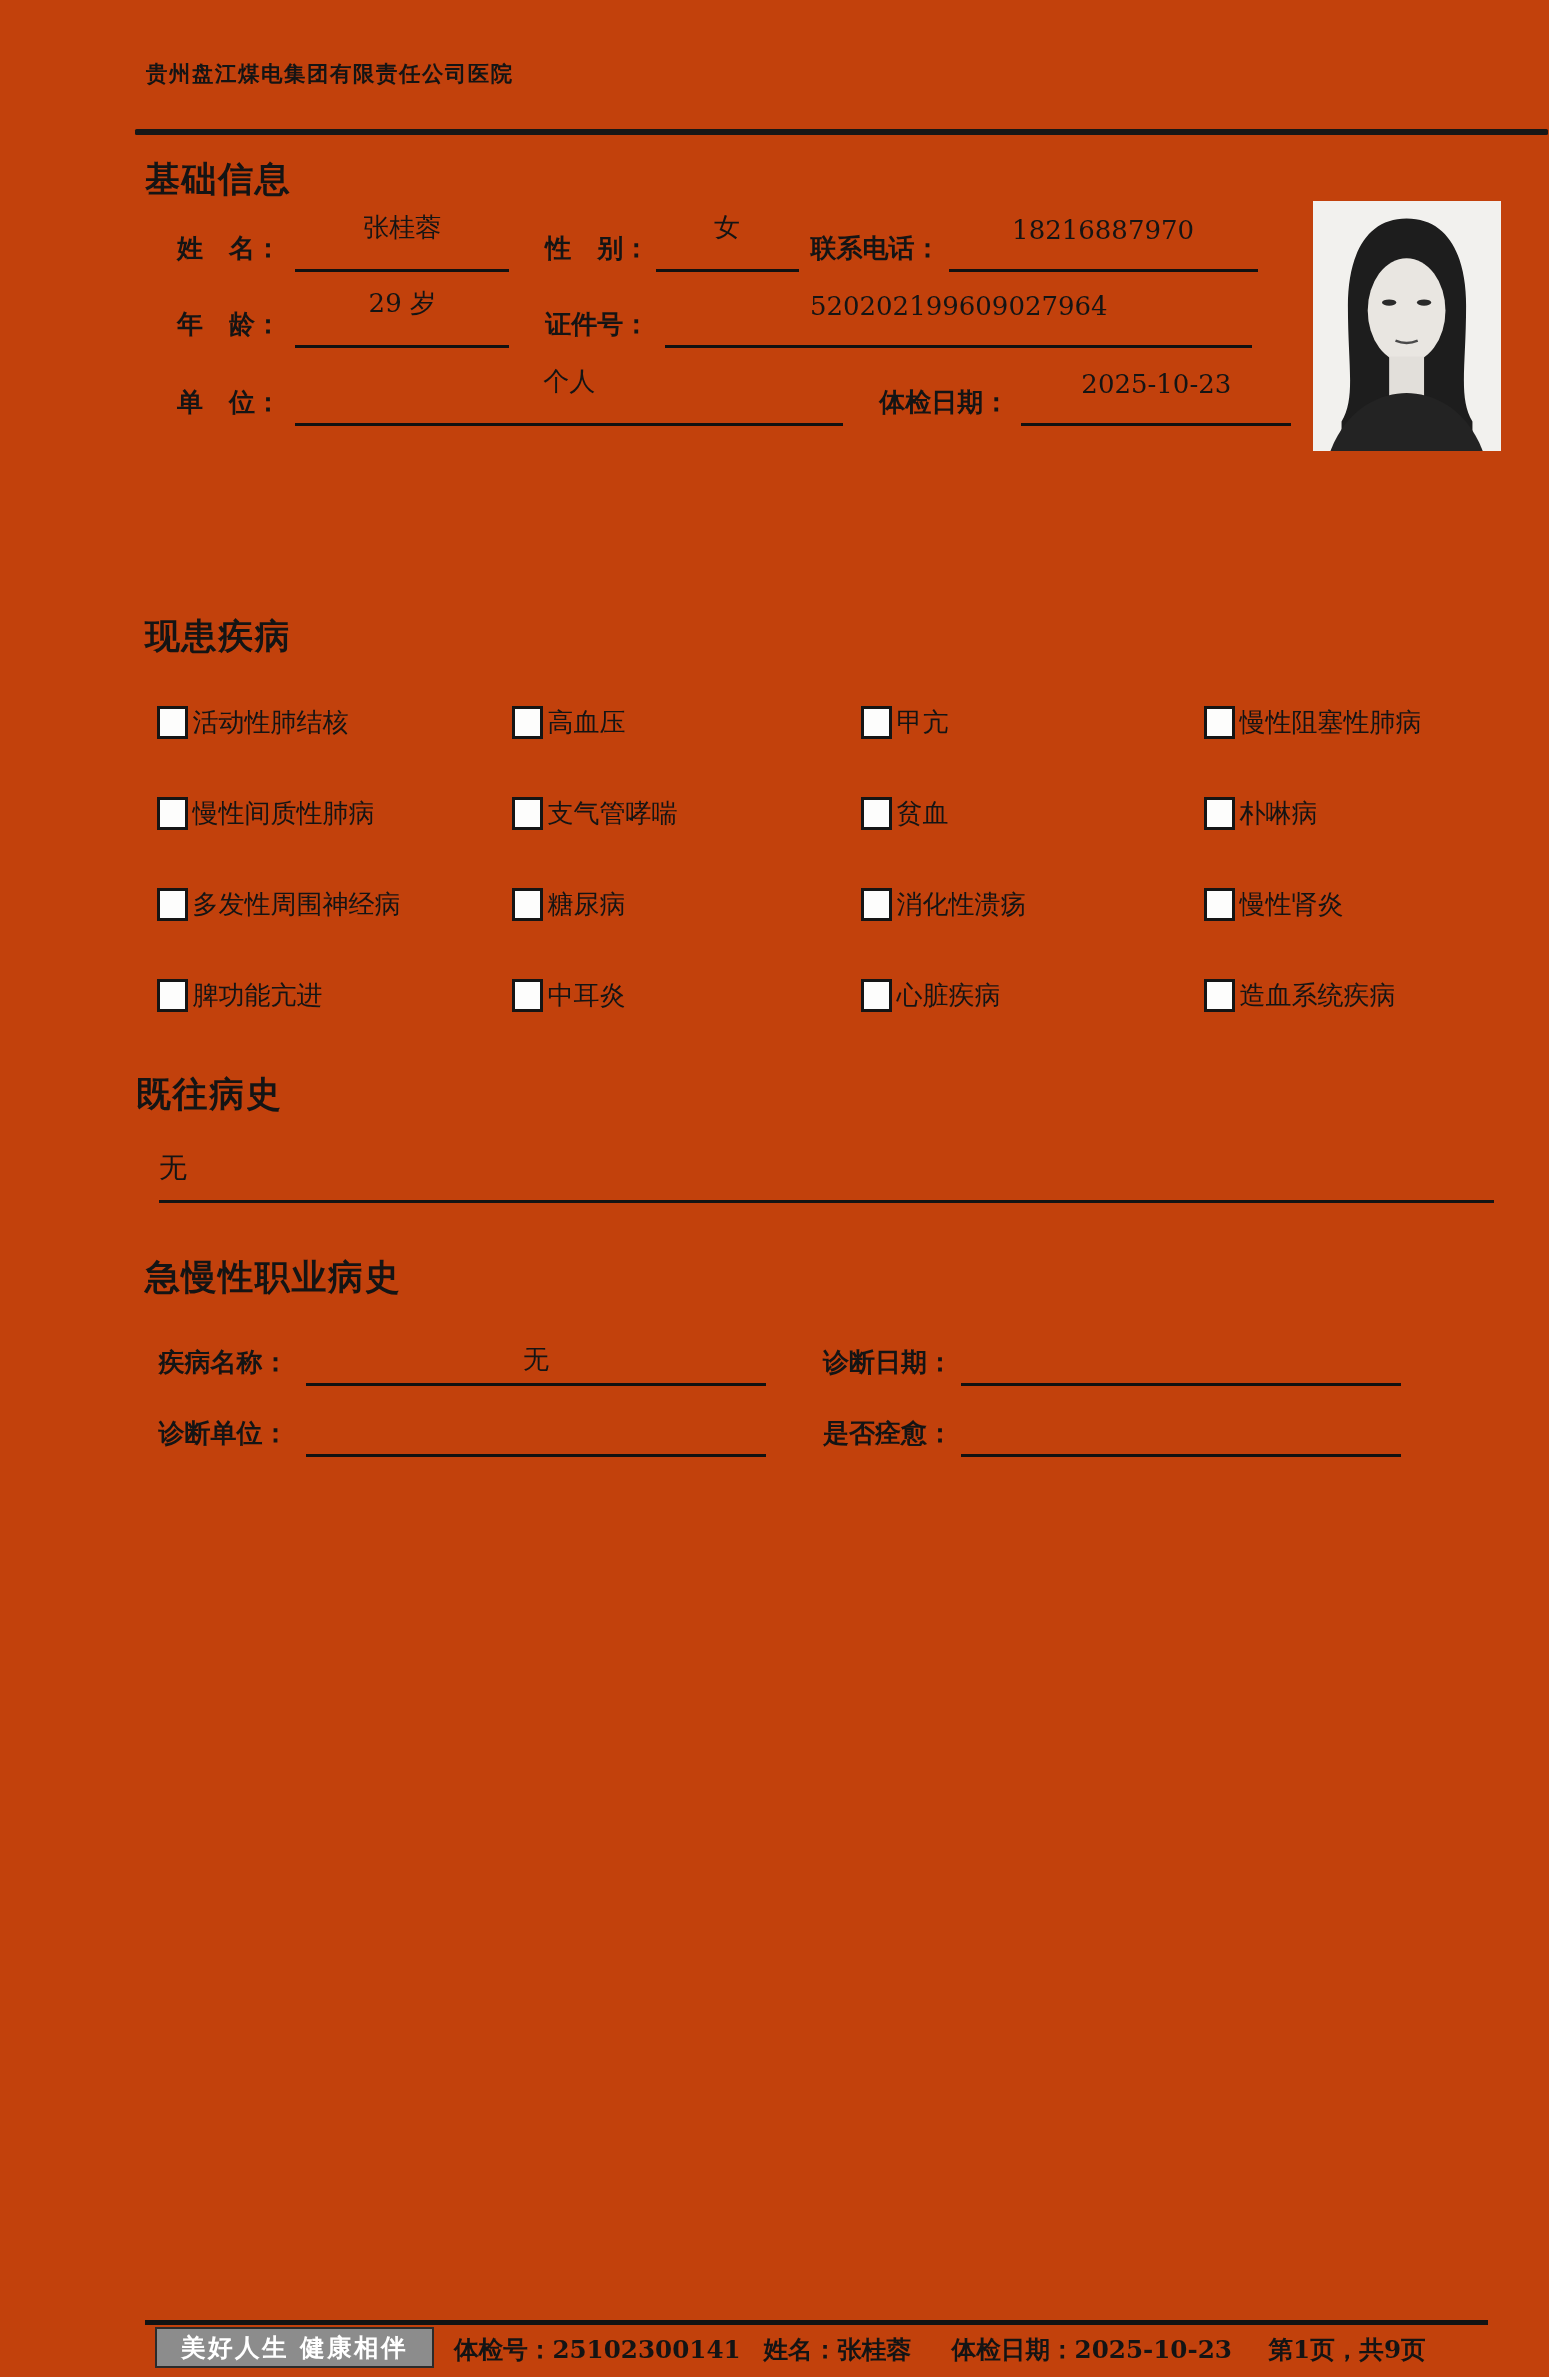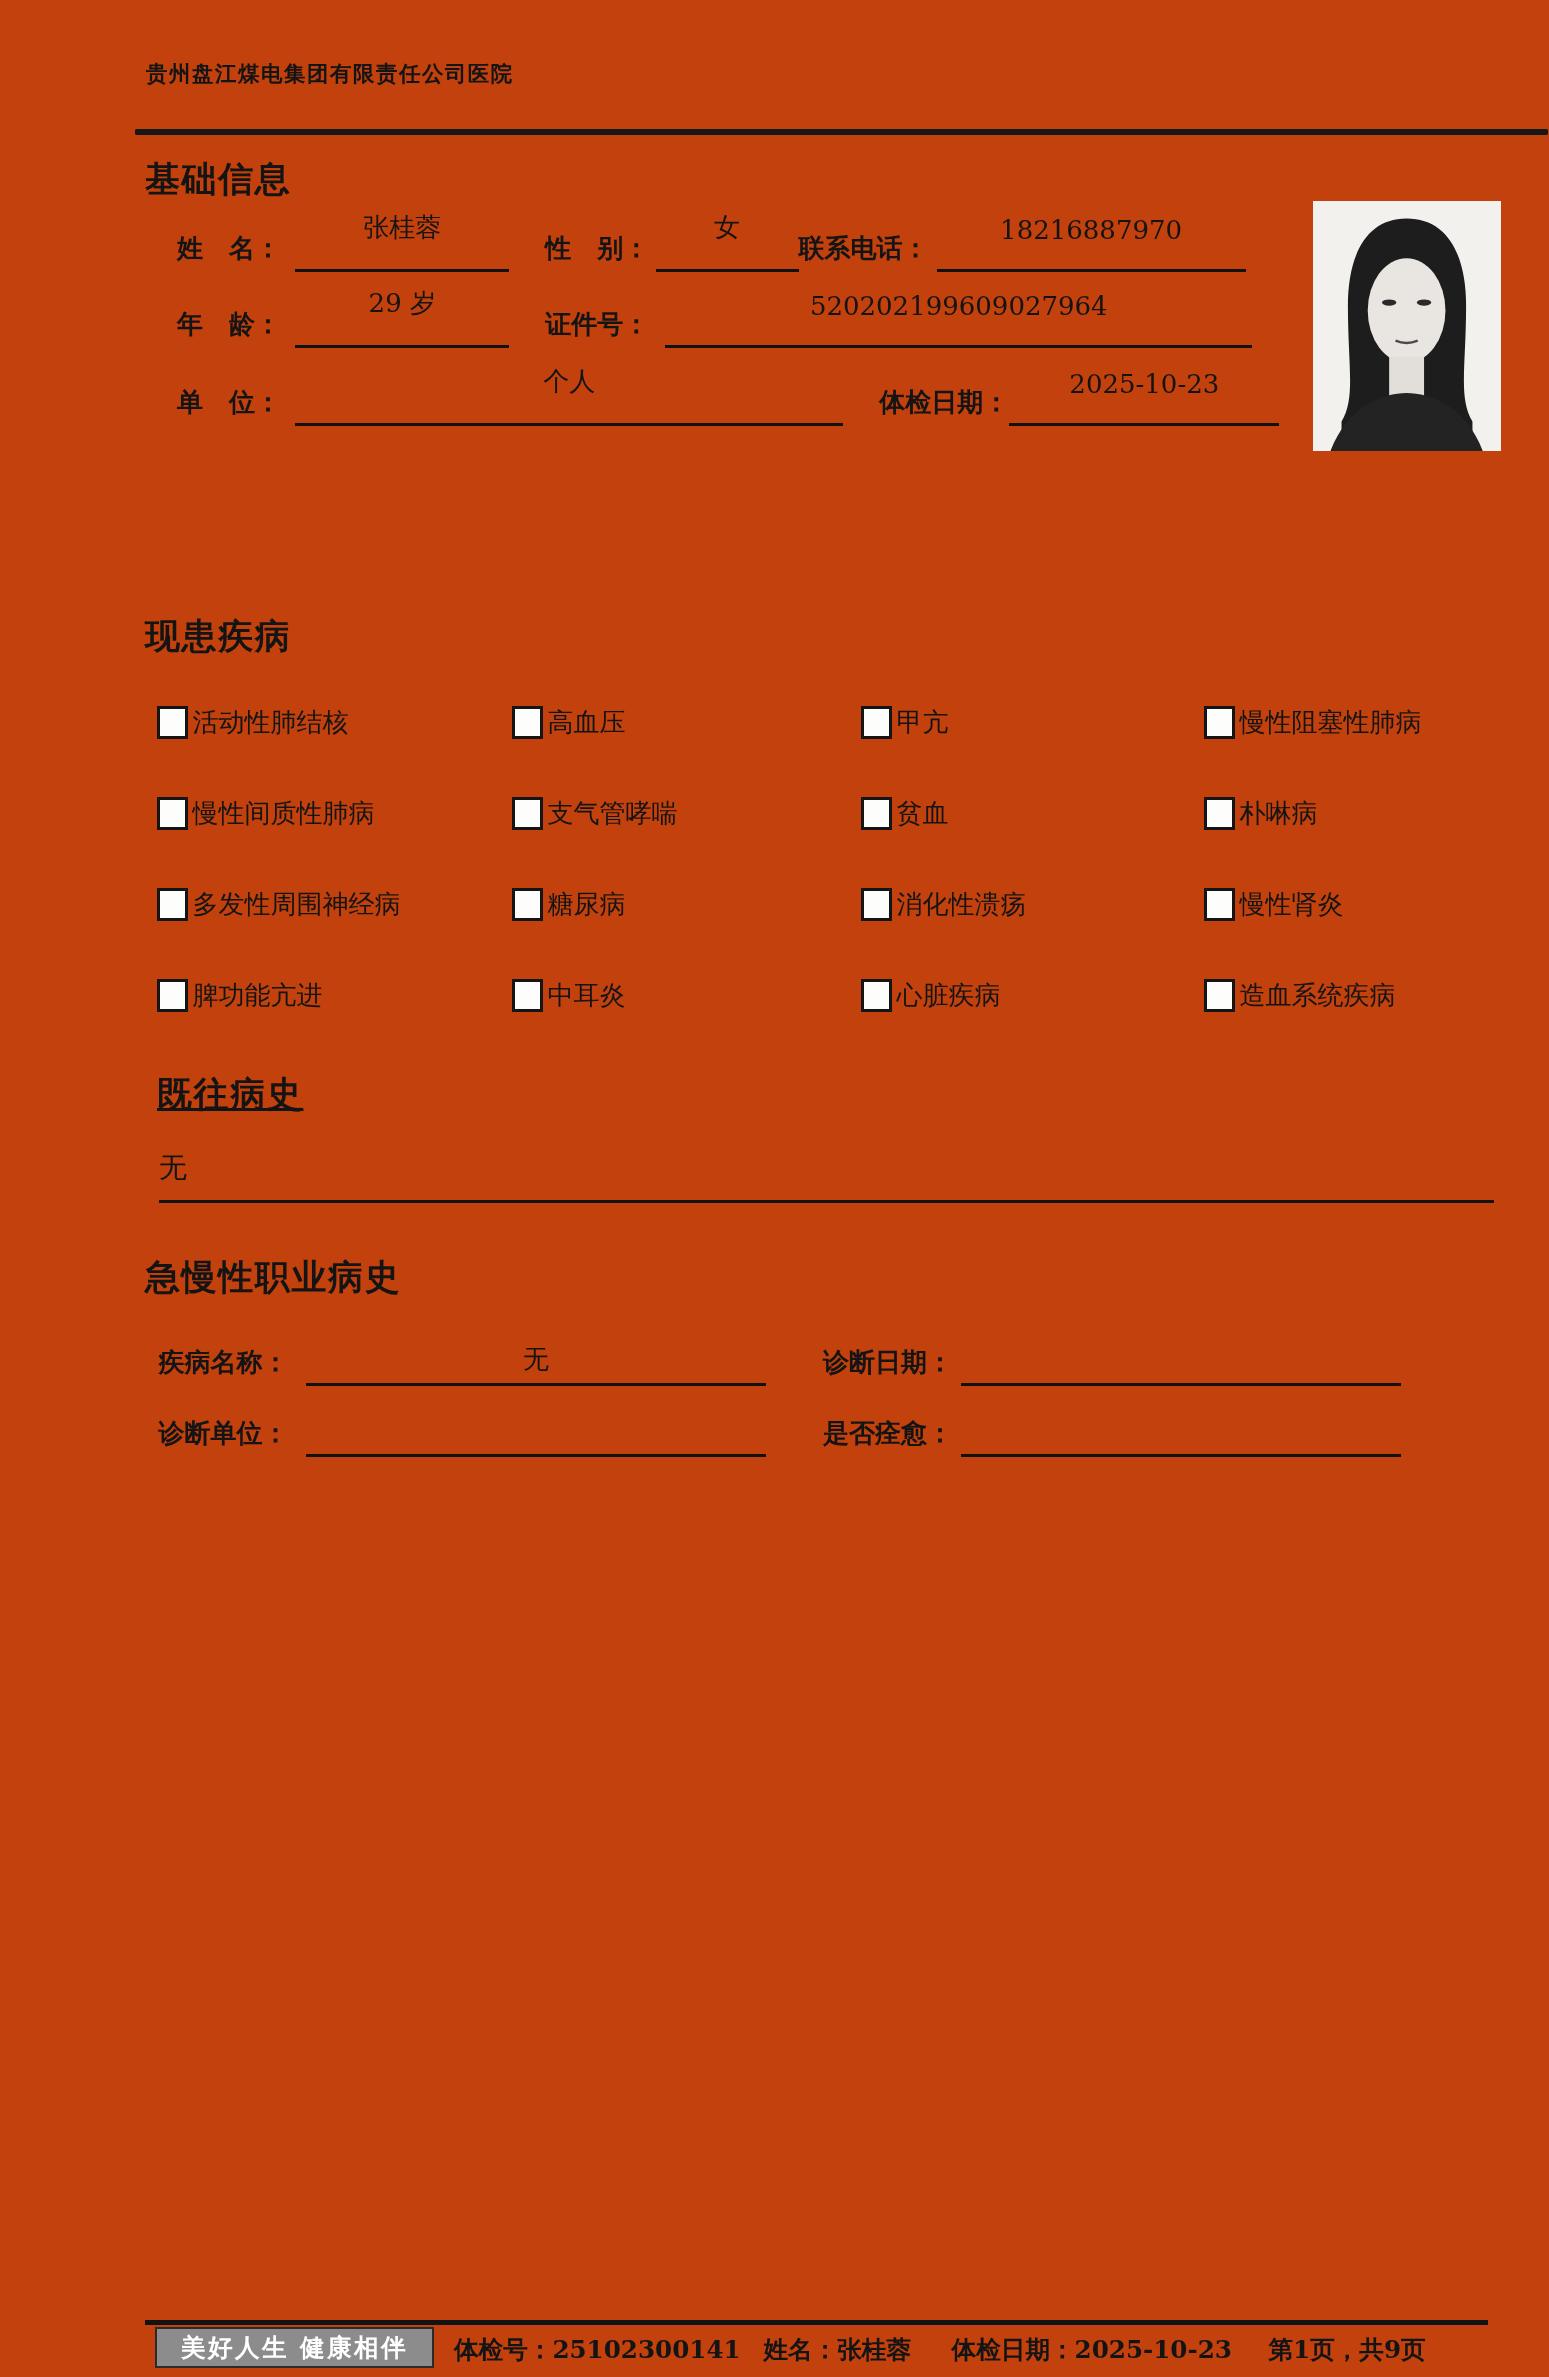--- a/index.html
+++ b/index.html
@@ -11,32 +11,32 @@
     position:absolute;left:146px;top:59px;font-size:21.4px;font-weight:700;
     letter-spacing:1.6px;font-family:"DejaVu Sans","Liberation Sans",sans-serif;
   }
   .top-rule{position:absolute;left:135px;top:129px;width:1413px;height:5.6px;background:#171717;border-radius:1.6px;}
   .sec-title{
     position:absolute;font-size:35px;font-weight:700;margin:0;
     font-family:"DejaVu Sans","Liberation Sans",sans-serif;letter-spacing:1.6px;
   }
   .t-basic{left:145px;top:156px;}
   .t-disease{left:145px;top:613px;}
-  .t-past{left:157px;top:1071px;text-decoration:underline;}
+  .t-past{left:136px;top:1071px;}
   .t-occ{left:145px;top:1254px;}
 
   .info-row{position:absolute;left:145px;right:49px;display:flex;align-items:flex-end;height:48px;}
   .r1{top:224px;} .r2{top:300px;} .r3{top:378px;}
   .lbl{font-size:26px;font-weight:700;white-space:nowrap;padding-bottom:6.3px;}
   .val{
     font-size:26px;text-align:center;border-bottom:3.2px solid #111;
     padding-bottom:24px;white-space:nowrap;
   }
   .ml40{margin-left:32px;} .ml18{margin-left:14.3px;} .ml45{margin-left:36px;}
-  .ml8{margin-left:6.3px;} .ml15{} .ml10{margin-left:8px;} .ml20{margin-left:16px;}
+  .ml8{margin-left:6.3px;} .ml15{margin-left:12px;} .ml10{margin-left:8px;} .ml20{margin-left:16px;}
   .w270{width:214px;} .w180{width:143px;} .w390{width:309px;}
   .w740{width:587px;} .w690{width:548px;} .w340{width:270px;}
 
   .photo{position:absolute;left:1313px;top:201px;width:188px;height:250px;background:#f4f3f1;}
   .photo svg{display:block;width:100%;height:100%;}
 
   .disease-row{
     position:absolute;left:157px;right:40px;display:grid;
     grid-template-columns:355px 349px 343px auto;align-items:center;
   }

